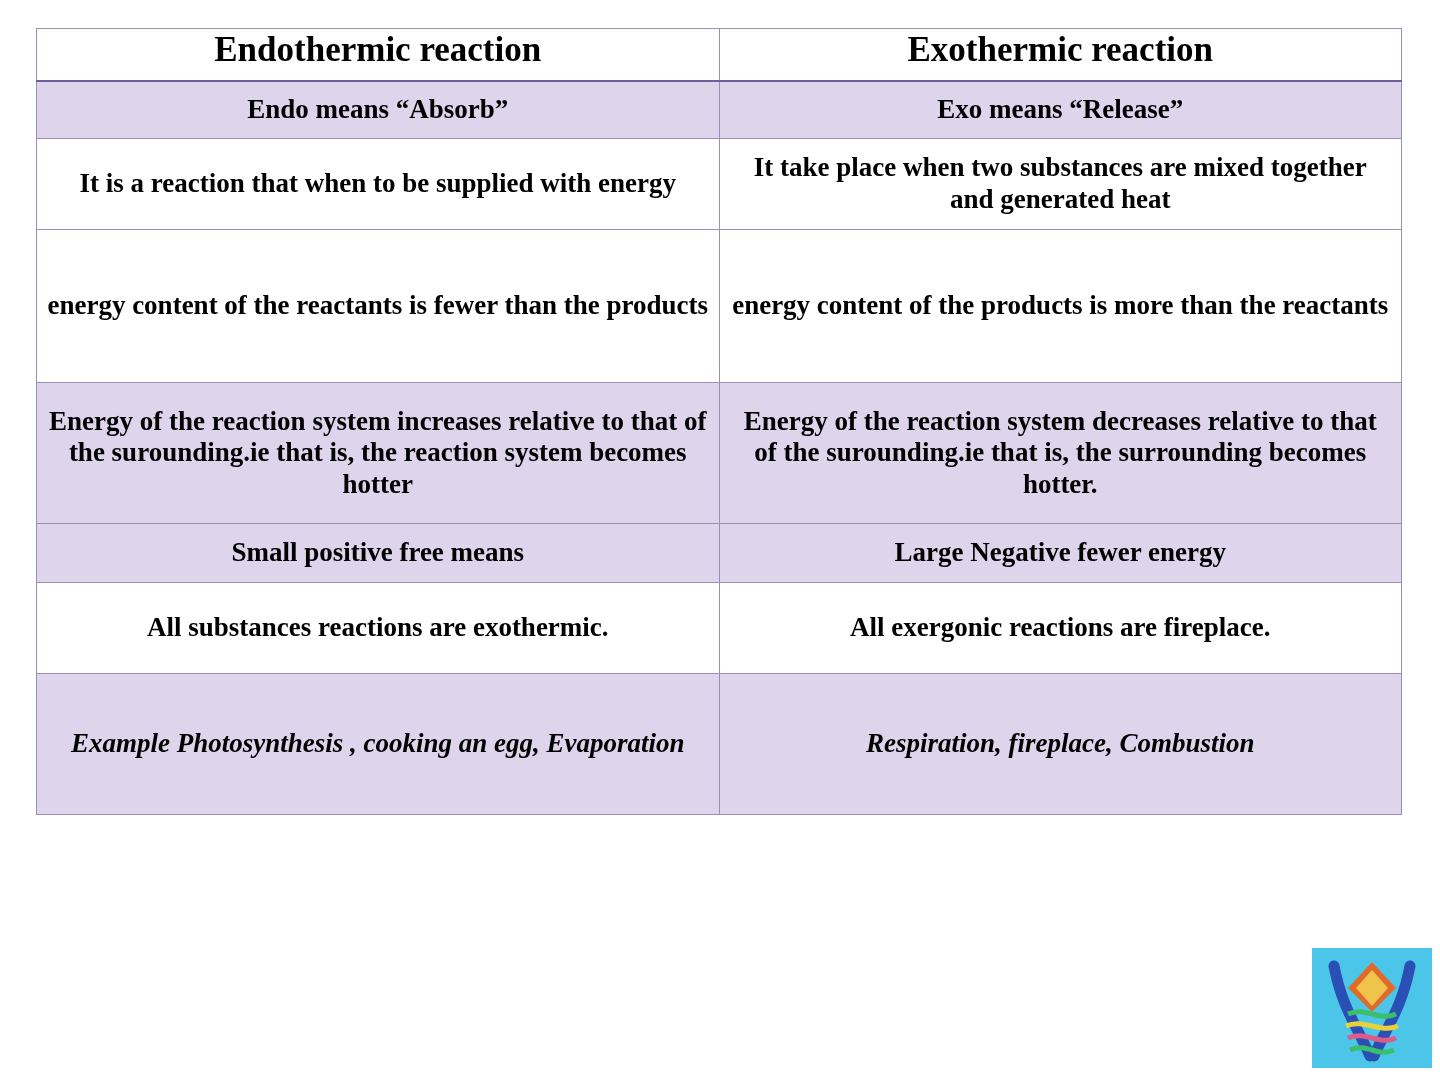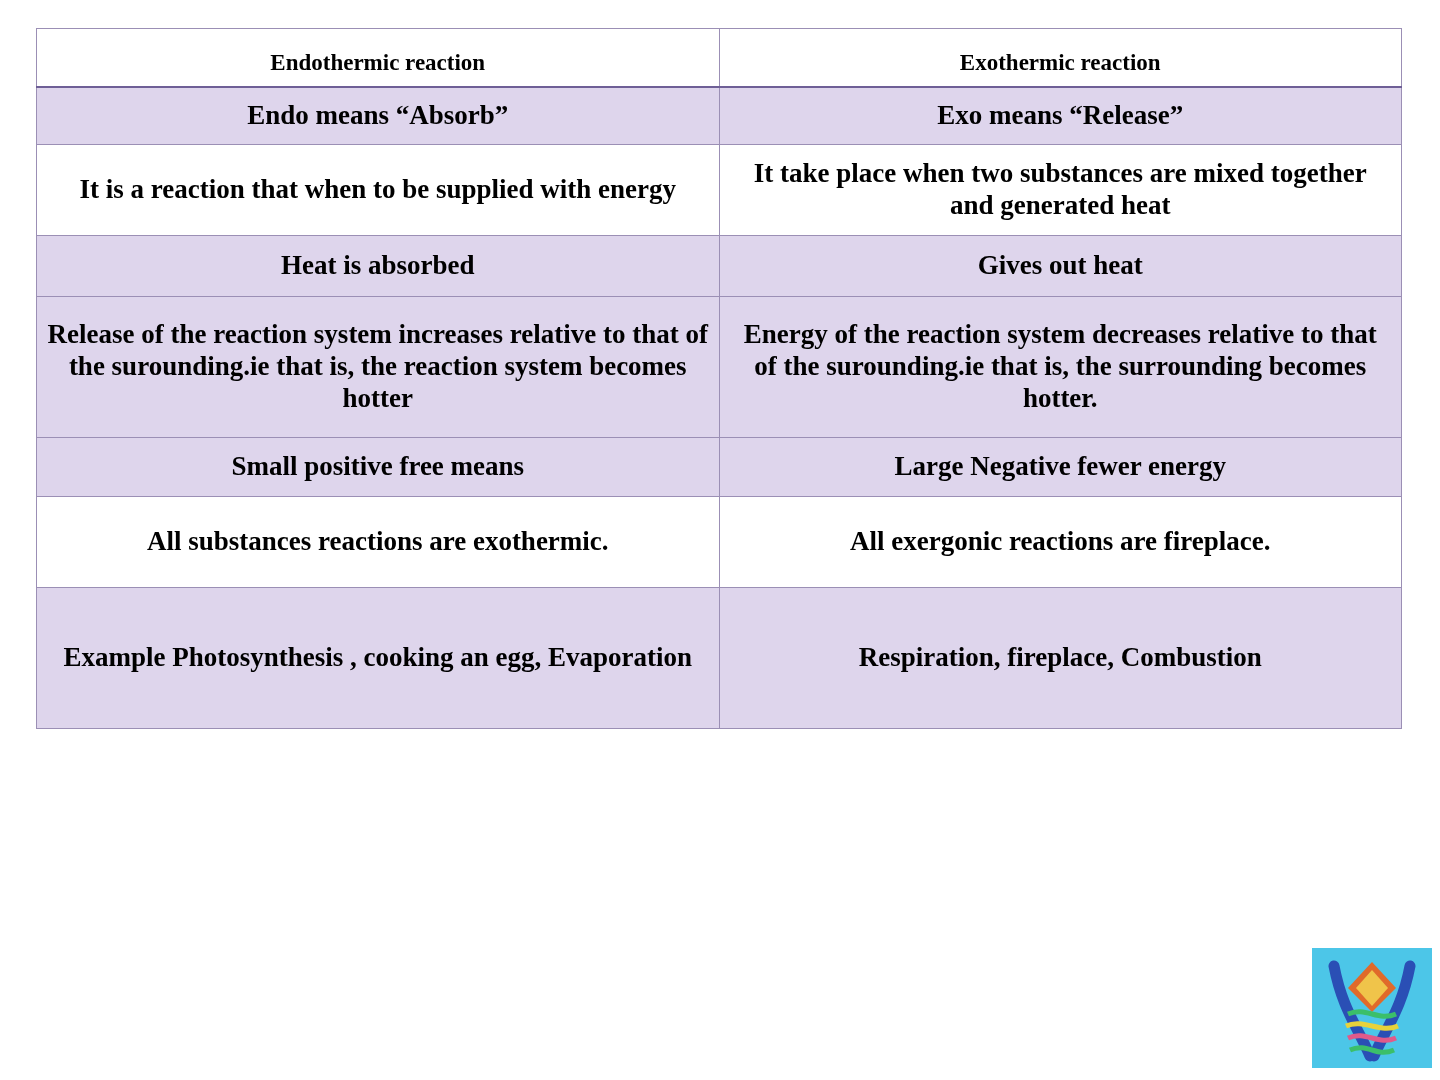--- a/index.html
+++ b/index.html
@@ -32,46 +32,46 @@
     border: 1px solid #9b8fb5;
     text-align: center;
     vertical-align: middle;
     padding: 6px 10px;
     font-weight: bold;
     color: #000000;
     font-family: "Liberation Serif", serif;
     line-height: 1.18;
   }
   table.compare th {
-    font-size: 23px;
+    font-size: 35px;
     background: #ffffff;
     border-top: 1px solid #9b8fb5;
     border-bottom: 2px solid #6e5f96;
-    padding-top: 20px;
+    padding-top: 0;
     padding-bottom: 10px;
   }
   tr.shaded td {
     background: #ded5ec;
     margin-top: 28px;
   }
   tr.plain td {
     background: #ffffff;
   }
   td.cell {
     font-size: 27px;
   }
   .r0 td { height: 44px; font-size: 27px; }
   .r1 td { height: 78px; }
   .r2 td { height: 48px; }
   .r3 td { height: 140px; vertical-align: top; padding-top: 12px; }
   .r4 td { height: 128px; }
   .r5 td { height: 170px; vertical-align: top; padding-top: 14px; }
   .r6 td { height: 46px; }
   .r7 td { height: 78px; vertical-align: top; padding-top: 12px; }
-  .r8 td { height: 128px; vertical-align: top; padding-top: 14px; }
+  .r8 td { height: 128px; vertical-align: top; padding-top: 14px; font-style: italic; }
   .logo {
     position: absolute;
     right: 8px;
     bottom: 12px;
     width: 120px;
     height: 120px;
     background: #4cc6e8;
     overflow: hidden;
   }
   .logo svg { display: block; }
@@ -90,26 +90,26 @@
     </thead>
     <tbody>
       <tr class="shaded r0">
         <td class="cell">Endo means  “Absorb”</td>
         <td class="cell">Exo means “Release”</td>
       </tr>
       <tr class="plain r1">
         <td class="cell">It is a reaction that when to be supplied with energy</td>
         <td class="cell">It take place when two substances  are mixed together and generated heat</td>
       </tr>
-      <tr class="shaded r2">
-        <td class="cell">Heat is absorbed</td>
-        <td class="cell">Gives out heat</td>
+      <tr class="plain r3">
+        <td class="cell">energy content of the reactants is fewer than the products</td>
+        <td class="cell">energy content of the products is more than the reactants</td>
       </tr>
       <tr class="shaded r4">
-        <td class="cell">Release of the reaction system increases relative to that of the surounding.ie that is, the reaction system becomes hotter</td>
+        <td class="cell">Energy of the reaction system increases relative to that of the surounding.ie that is, the reaction system becomes hotter</td>
         <td class="cell">Energy of the reaction system decreases relative to that of the surounding.ie that is, the surrounding becomes hotter.</td>
       </tr>
       <tr class="shaded r6">
         <td class="cell">Small positive free means</td>
         <td class="cell">Large Negative fewer energy</td>
       </tr>
       <tr class="plain r7">
         <td class="cell">All substances reactions are exothermic.</td>
         <td class="cell">All exergonic reactions are fireplace.</td>
       </tr>

